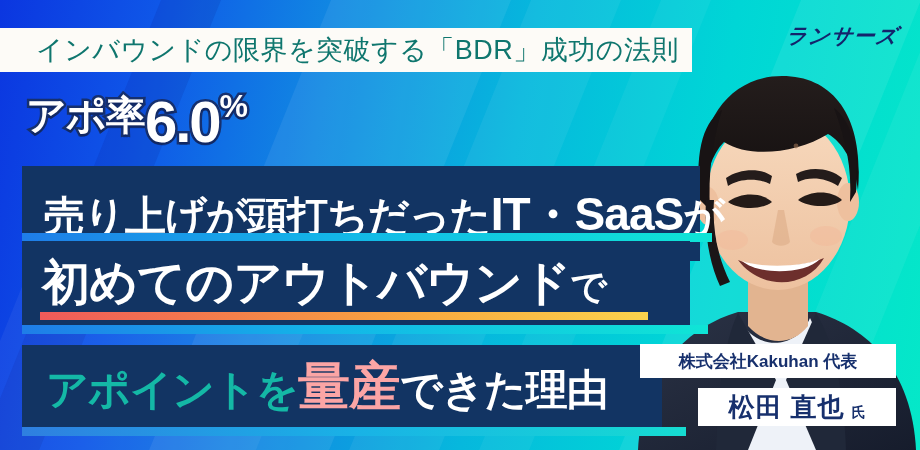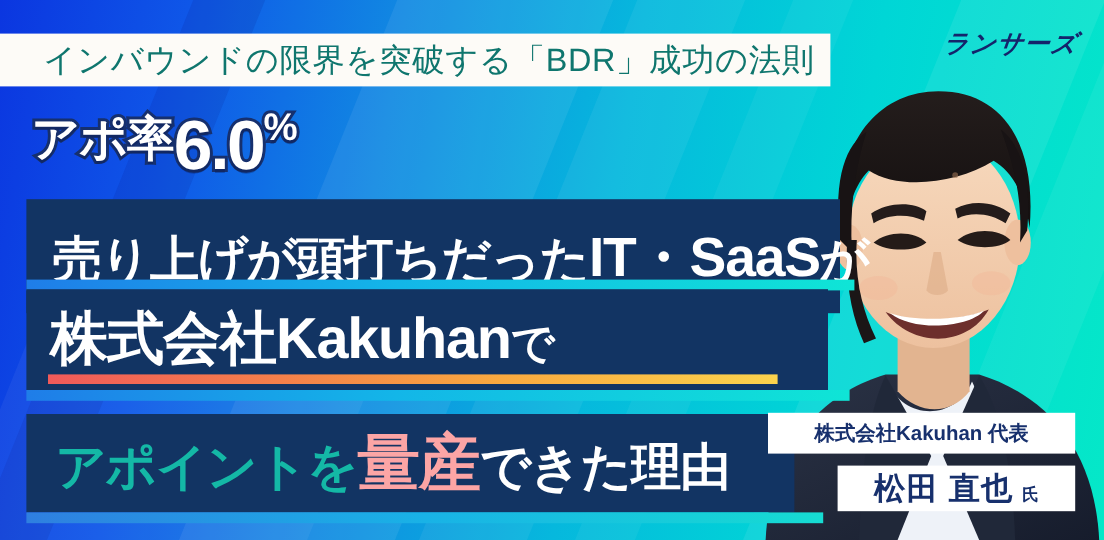--- a/index.html
+++ b/index.html
@@ -212,21 +212,21 @@
 
   <div class="band" id="band1">
     <div class="txt">
       <span>売り上げが頭打ちだった</span><span class="lat">IT・SaaS</span><span>が</span>
     </div>
   </div>
   <div class="underrule" id="rule1"></div>
 
   <div class="band" id="band2">
     <div class="txt">
-      <span>株式会社Kakuhan</span><span class="sm">で</span>
+      <span>初めてのアウトバウンド</span><span class="sm">で</span>
     </div>
   </div>
   <div id="warmline"></div>
   <div class="underrule" id="rule2"></div>
 
   <div class="band" id="band3">
     <div class="txt">
       <span class="orange">アポイントを</span><span class="yellow">量産</span><span class="white">できた理由</span>
     </div>
   </div>

